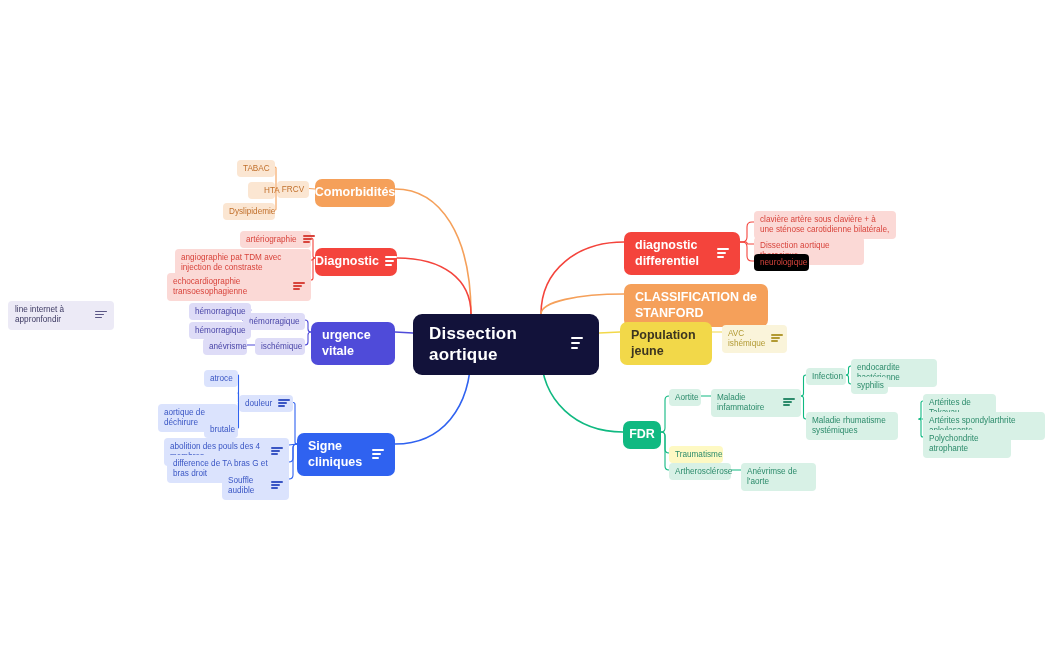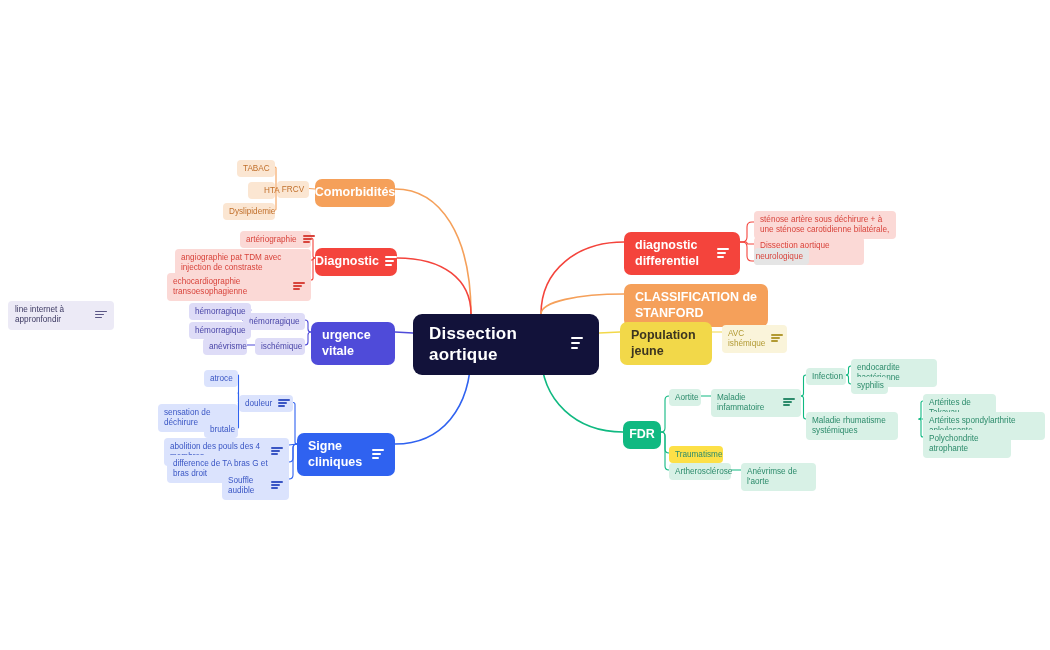--- a/index.html
+++ b/index.html
@@ -84,40 +84,40 @@
       <div class="node lvl1" style="left: 311px; top: 322px; width: 84px; min-height: 20px; background: rgb(79, 75, 217); color: rgb(255, 255, 255); justify-content: center;"><span class="lbl">urgence vitale</span></div>
       <div class="node leaf" style="left: 243px; top: 313px; width: 62px; min-height: 14px; background: rgb(222, 220, 247); color: rgb(74, 70, 168); justify-content: flex-start;"><span class="lbl">hémorragique</span></div>
       <div class="node leaf" style="left: 189px; top: 303px; width: 62px; min-height: 14px; background: rgb(222, 220, 247); color: rgb(74, 70, 168); justify-content: flex-start;"><span class="lbl">hémorragique</span></div>
       <div class="node leaf" style="left: 189px; top: 322px; width: 62px; min-height: 14px; background: rgb(222, 220, 247); color: rgb(74, 70, 168); justify-content: flex-start;"><span class="lbl">hémorragique</span></div>
       <div class="node leaf" style="left: 255px; top: 338px; width: 50px; min-height: 14px; background: rgb(222, 220, 247); color: rgb(74, 70, 168); justify-content: flex-start;"><span class="lbl">ischémique</span></div>
       <div class="node leaf" style="left: 203px; top: 338px; width: 44px; min-height: 14px; background: rgb(222, 220, 247); color: rgb(74, 70, 168); justify-content: flex-start;"><span class="lbl">anévrisme</span></div>
       <div class="node lvl1" style="left: 297px; top: 433px; width: 98px; min-height: 22px; background: rgb(47, 98, 240); color: rgb(255, 255, 255); justify-content: center;"><span class="lbl">Signe cliniques</span><span class="noteicon"><i style="width: 12px; background: rgb(255, 255, 255);"></i><i style="width: 9px; background: rgb(255, 255, 255);"></i><i style="width: 7px; background: rgb(255, 255, 255);"></i></span></div>
       <div class="node leaf" style="left: 239px; top: 395px; width: 54px; min-height: 15px; background: rgb(219, 227, 253); color: rgb(58, 86, 196); justify-content: flex-start;"><span class="lbl">douleur</span><span class="noteicon"><i style="width: 12px; background: rgb(58, 86, 196);"></i><i style="width: 9px; background: rgb(58, 86, 196);"></i><i style="width: 7px; background: rgb(58, 86, 196);"></i></span></div>
       <div class="node leaf" style="left: 196px; top: 364px; width: 42px; min-height: 14px; background: rgb(219, 227, 253); color: rgb(58, 86, 196); justify-content: flex-start; margin-top: 41px;"><span class="lbl">migrante</span></div>
       <div class="node leaf" style="left: 204px; top: 370px; width: 34px; min-height: 14px; background: rgb(219, 227, 253); color: rgb(58, 86, 196); justify-content: flex-start;"><span class="lbl">atroce</span></div>
-      <div class="node leaf" style="left: 158px; top: 404px; width: 80px; min-height: 14px; background: rgb(219, 227, 253); color: rgb(58, 86, 196); justify-content: flex-start;"><span class="lbl">sensation de déchirure</span></div>
+      <div class="node leaf" style="left: 158px; top: 404px; width: 80px; min-height: 14px; background: rgb(219, 227, 253); color: rgb(58, 86, 196); justify-content: flex-start;"><span class="lbl">aortique de déchirure</span></div>
       <div class="node leaf" style="left: 204px; top: 421px; width: 34px; min-height: 14px; background: rgb(219, 227, 253); color: rgb(58, 86, 196); justify-content: flex-start;"><span class="lbl">brutale</span></div>
       <div class="node leaf" style="left: 164px; top: 438px; width: 125px; min-height: 14px; background: rgb(219, 227, 253); color: rgb(58, 86, 196); justify-content: flex-start;"><span class="lbl">abolition des pouls des 4 membres</span><span class="noteicon"><i style="width: 12px; background: rgb(58, 86, 196);"></i><i style="width: 9px; background: rgb(58, 86, 196);"></i><i style="width: 7px; background: rgb(58, 86, 196);"></i></span></div>
       <div class="node leaf" style="left: 167px; top: 455px; width: 122px; min-height: 14px; background: rgb(219, 227, 253); color: rgb(58, 86, 196); justify-content: flex-start;"><span class="lbl">difference de TA bras G et bras droit</span></div>
       <div class="node leaf" style="left: 222px; top: 472px; width: 67px; min-height: 14px; background: rgb(219, 227, 253); color: rgb(58, 86, 196); justify-content: flex-start;"><span class="lbl">Souffle audible</span><span class="noteicon"><i style="width: 12px; background: rgb(58, 86, 196);"></i><i style="width: 9px; background: rgb(58, 86, 196);"></i><i style="width: 7px; background: rgb(58, 86, 196);"></i></span></div>
       <div class="node lvl1" style="left: 624px; top: 232px; width: 116px; min-height: 20px; background: rgb(244, 68, 60); color: rgb(255, 255, 255); justify-content: center;"><span class="lbl">diagnostic differentiel</span><span class="noteicon"><i style="width: 12px; background: rgb(255, 255, 255);"></i><i style="width: 9px; background: rgb(255, 255, 255);"></i><i style="width: 7px; background: rgb(255, 255, 255);"></i></span></div>
-      <div class="node leaf" style="left: 754px; top: 211px; width: 142px; min-height: 22px; background: rgb(251, 217, 214); color: rgb(216, 68, 60); justify-content: flex-start;"><span class="lbl">sténose artère sous déchirure + à une sténose carotidienne bilatérale,</span></div>
+      <div class="node leaf" style="left: 754px; top: 211px; width: 142px; min-height: 22px; background: rgb(251, 217, 214); color: rgb(216, 68, 60); justify-content: flex-start;"><span class="lbl">clavière artère sous clavière + à une sténose carotidienne bilatérale,</span></div>
       <div class="node leaf" style="left: 754px; top: 237px; width: 110px; min-height: 14px; background: rgb(251, 217, 214); color: rgb(216, 68, 60); justify-content: flex-start;"><span class="lbl">Dissection aortique thoracique</span></div>
-      <div class="node leaf" style="left: 754px; top: 248px; width: 55px; min-height: 14px; background: #e5e5e5; color: rgb(216, 68, 60); justify-content: flex-end;"><span class="lbl">neurologique</span></div>
+      <div class="node leaf" style="left: 754px; top: 254px; width: 55px; min-height: 14px; background: #000000; color: rgb(216, 68, 60); justify-content: flex-start;"><span class="lbl">neurologique</span></div>
       <div class="node lvl1" style="left: 624px; top: 284px; width: 144px; min-height: 20px; background: rgb(245, 160, 90); color: rgb(255, 255, 255); justify-content: center;"><span class="lbl">CLASSIFICATION de STANFORD</span></div>
       <div class="node lvl1" style="left: 620px; top: 322px; width: 92px; min-height: 20px; background: rgb(242, 216, 73); color: rgb(60, 53, 32); justify-content: center;"><span class="lbl">Population jeune</span></div>
       <div class="node leaf" style="left: 722px; top: 325px; width: 65px; min-height: 14px; background: rgb(250, 244, 218); color: rgb(178, 154, 51); justify-content: flex-start;"><span class="lbl">AVC ishémique</span><span class="noteicon"><i style="width: 12px; background: rgb(178, 154, 51);"></i><i style="width: 9px; background: rgb(178, 154, 51);"></i><i style="width: 7px; background: rgb(178, 154, 51);"></i></span></div>
       <div class="node lvl1" style="left: 623px; top: 421px; width: 38px; min-height: 22px; background: rgb(16, 185, 129); color: rgb(255, 255, 255); justify-content: center;"><span class="lbl">FDR</span></div>
       <div class="node leaf" style="left: 669px; top: 389px; width: 32px; min-height: 14px; background: rgb(216, 241, 230); color: rgb(44, 139, 107); justify-content: flex-start; align-items: flex-end;"><span class="lbl">Aortite</span></div>
       <div class="node leaf" style="left: 711px; top: 389px; width: 90px; min-height: 14px; background: rgb(216, 241, 230); color: rgb(44, 139, 107); justify-content: flex-start;"><span class="lbl">Maladie infammatoire</span><span class="noteicon"><i style="width: 12px; background: rgb(44, 139, 107);"></i><i style="width: 9px; background: rgb(44, 139, 107);"></i><i style="width: 7px; background: rgb(44, 139, 107);"></i></span></div>
       <div class="node leaf" style="left: 806px; top: 368px; width: 40px; min-height: 14px; background: rgb(216, 241, 230); color: rgb(44, 139, 107); justify-content: flex-start;"><span class="lbl">Infection</span></div>
       <div class="node leaf" style="left: 851px; top: 359px; width: 86px; min-height: 14px; background: rgb(216, 241, 230); color: rgb(44, 139, 107); justify-content: flex-start;"><span class="lbl">endocardite bactérienne</span></div>
       <div class="node leaf" style="left: 851px; top: 377px; width: 37px; min-height: 14px; background: rgb(216, 241, 230); color: rgb(44, 139, 107); justify-content: flex-start;"><span class="lbl">syphilis</span></div>
       <div class="node leaf" style="left: 806px; top: 412px; width: 92px; min-height: 14px; background: rgb(216, 241, 230); color: rgb(44, 139, 107); justify-content: flex-start;"><span class="lbl">Maladie rhumatisme systémiques</span></div>
       <div class="node leaf" style="left: 923px; top: 394px; width: 73px; min-height: 14px; background: rgb(216, 241, 230); color: rgb(44, 139, 107); justify-content: flex-start;"><span class="lbl">Artérites de Takayau</span></div>
       <div class="node leaf" style="left: 923px; top: 412px; width: 122px; min-height: 14px; background: rgb(216, 241, 230); color: rgb(44, 139, 107); justify-content: flex-start;"><span class="lbl">Artérites spondylarthrite ankylosante</span></div>
       <div class="node leaf" style="left: 923px; top: 430px; width: 88px; min-height: 14px; background: rgb(216, 241, 230); color: rgb(44, 139, 107); justify-content: flex-start;"><span class="lbl">Polychondrite atrophante</span></div>
-      <div class="node leaf" style="left: 669px; top: 446px; width: 54px; min-height: 14px; background: #fde047; color: rgb(44, 139, 107); justify-content: flex-start;"><span class="lbl">Traumatisme</span></div>
+      <div class="node leaf" style="left: 669px; top: 446px; width: 54px; min-height: 14px; background: #fef9c3; color: rgb(44, 139, 107); justify-content: flex-start;"><span class="lbl">Traumatisme</span></div>
       <div class="node leaf" style="left: 669px; top: 463px; width: 62px; min-height: 14px; background: rgb(216, 241, 230); color: rgb(44, 139, 107); justify-content: flex-start;"><span class="lbl">Artherosclérose</span></div>
       <div class="node leaf" style="left: 741px; top: 463px; width: 75px; min-height: 14px; background: rgb(216, 241, 230); color: rgb(44, 139, 107); justify-content: flex-start;"><span class="lbl">Anévrimse de l'aorte</span></div>
       <div class="node floating" style="left: 8px; top: 301px; width: 106px; min-height: 17px; justify-content: center;"><span class="lbl">line internet à appronfondir</span><span class="noteicon"><i style="width: 12px; background: rgb(90, 86, 133);"></i><i style="width: 9px; background: rgb(90, 86, 133);"></i><i style="width: 7px; background: rgb(90, 86, 133);"></i></span></div>
     </div>
 </div>
 
 </body></html>

